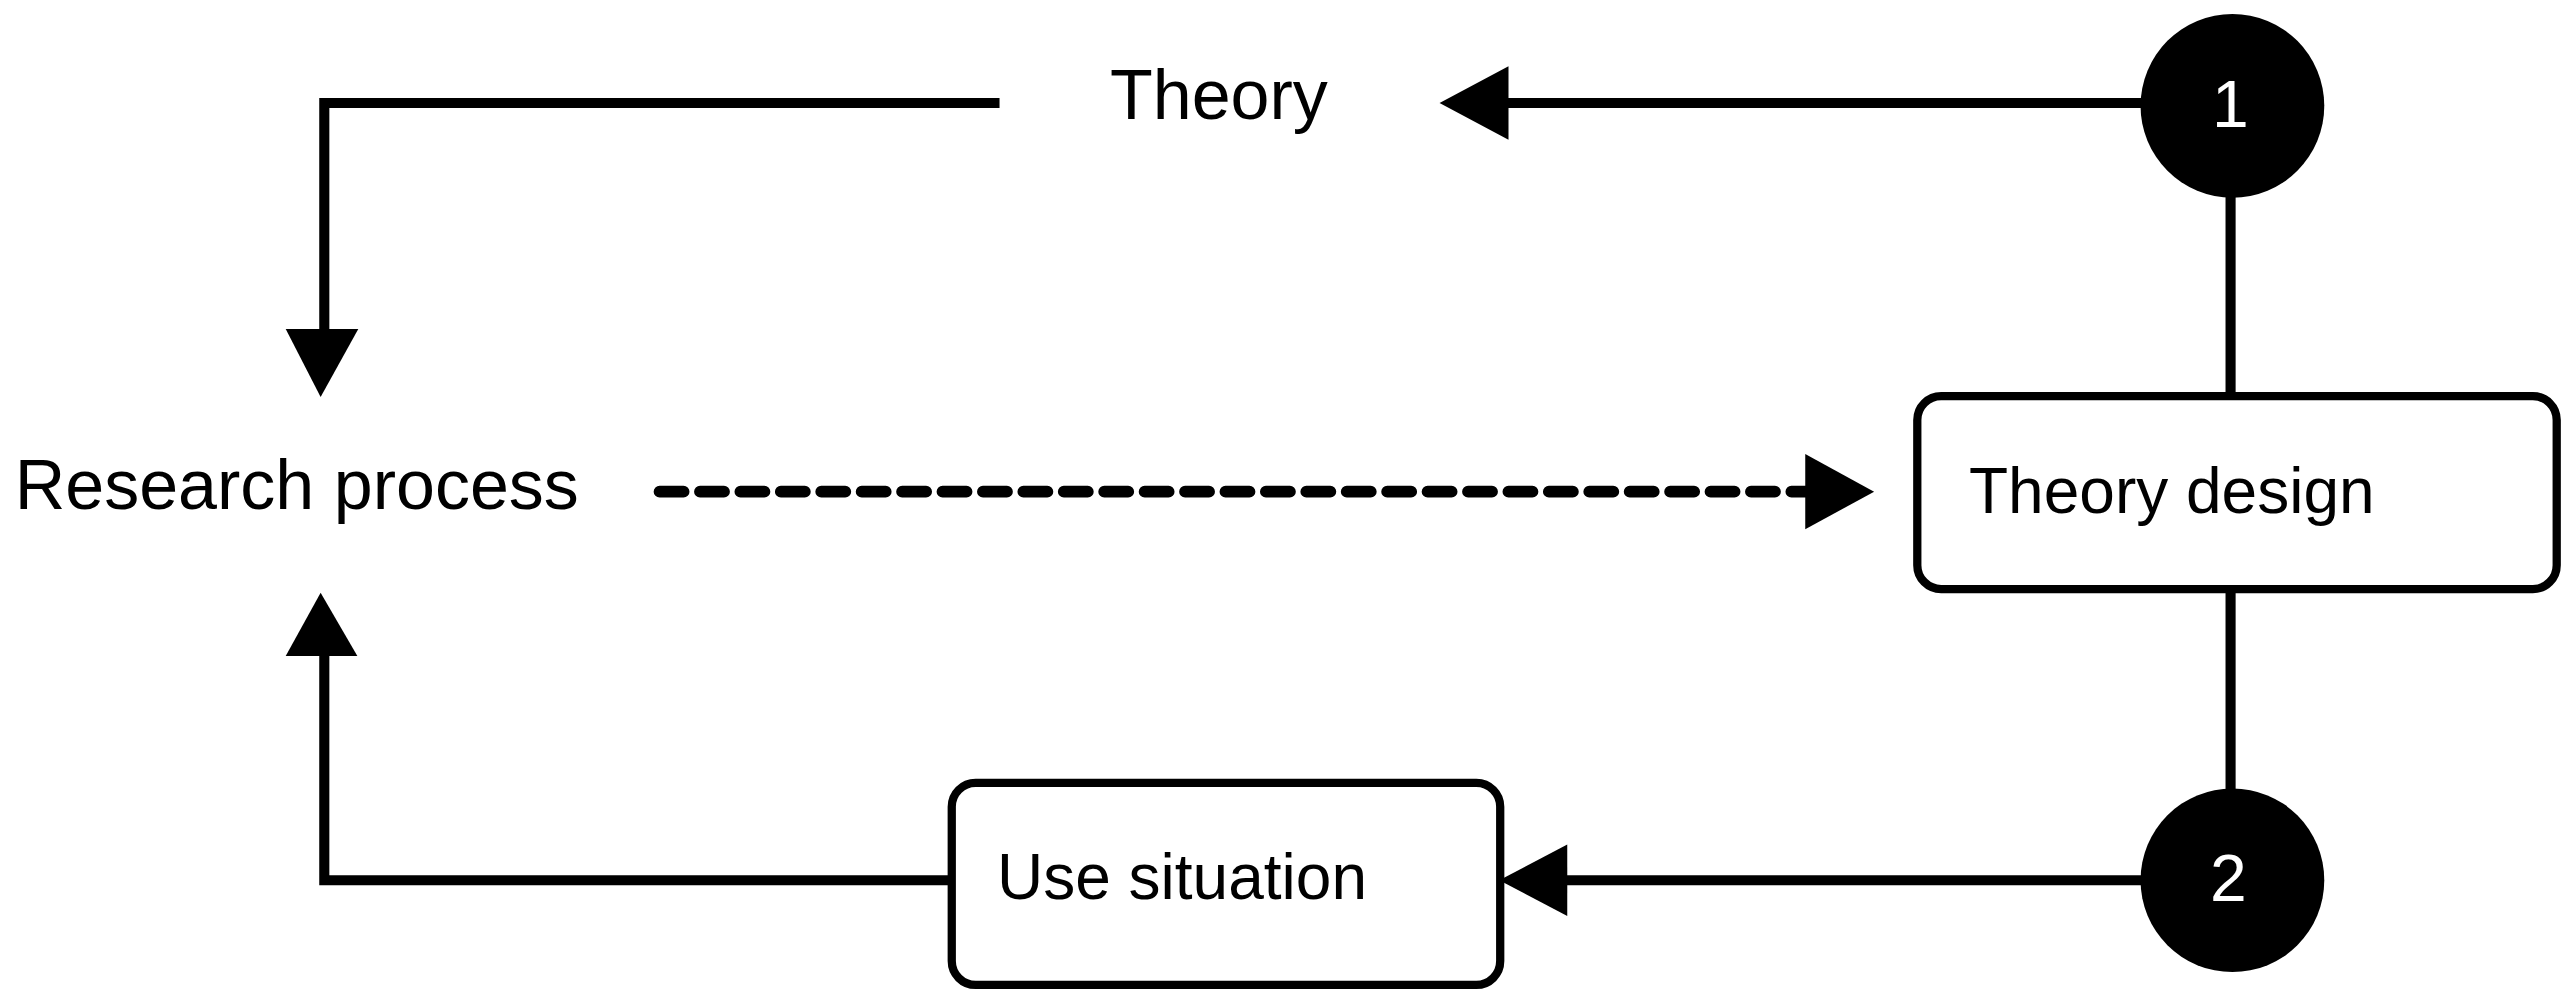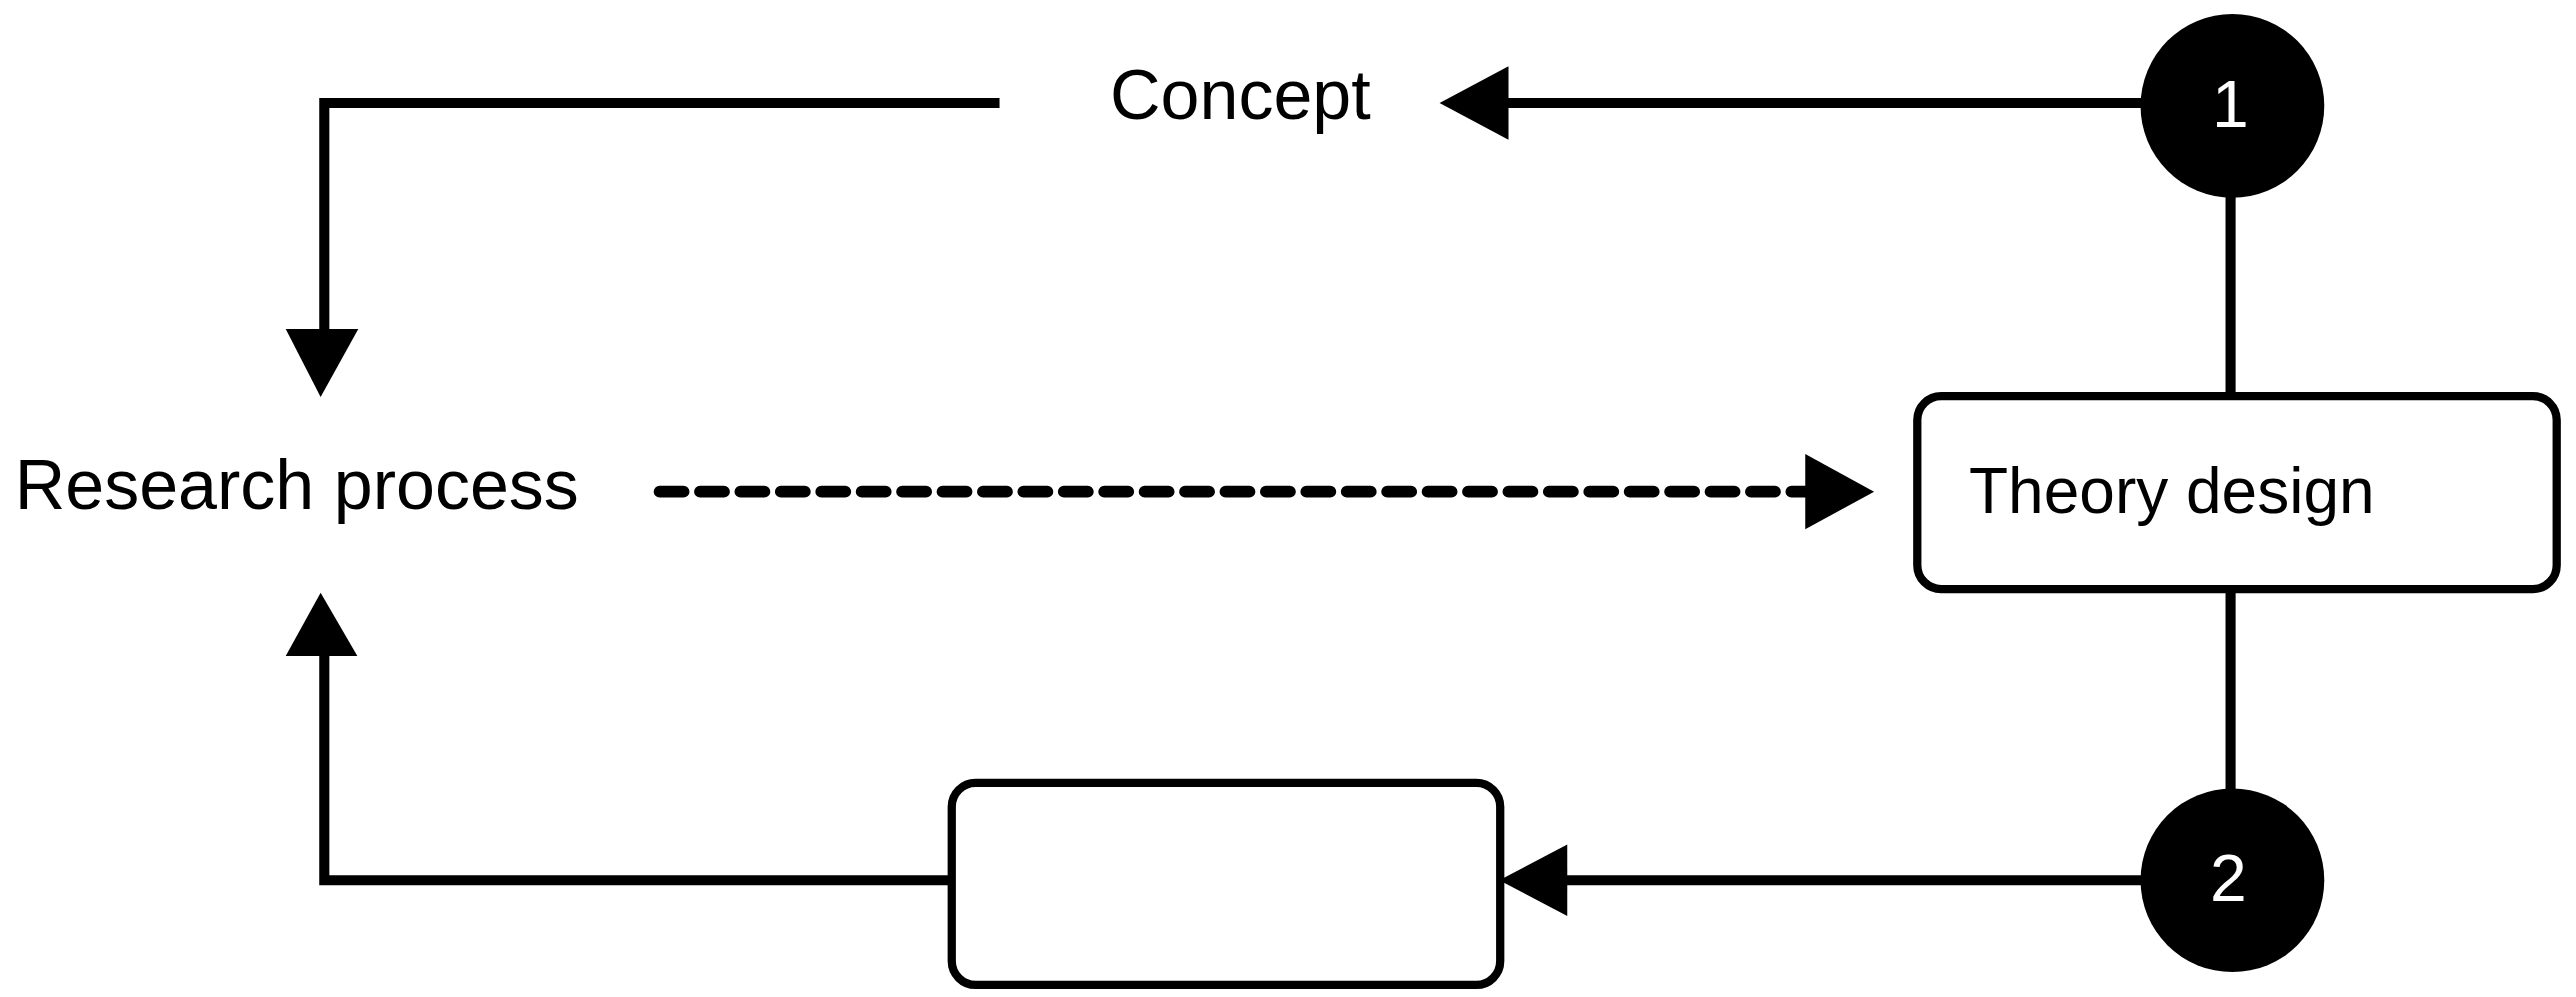--- a/index.html
+++ b/index.html
@@ -106,25 +106,26 @@
       <path d="M 1036 958 L 353 958 L 353 700" fill="none" stroke="#000000" stroke-width="11"></path>
       <polygon points="349,645 311,714 389,714" fill="#000000"></polygon>
     </g>
 
     <circle cx="2430" cy="115" r="100" fill="#000000"></circle>
 
     <circle cx="2430" cy="958" r="100" fill="#000000"></circle>
 
   </svg>
 
-  <span id="label-theory" class="node-label plain-label">Concept</span>
+  <span id="label-theory" class="node-label plain-label">Theory</span>
 
   <span id="label-research-process" class="node-label plain-label">Research process</span>
 
   <span id="label-concept-design" class="node-label box-label">Theory design</span>
 
+  <span id="label-use-situation" class="node-label box-label">Use situation</span>
 
   <span id="label-badge-1" class="node-label badge-label">1</span>
 
   <span id="label-badge-2" class="node-label badge-label">2</span>
 
 </div>
 
 
 </body></html>

